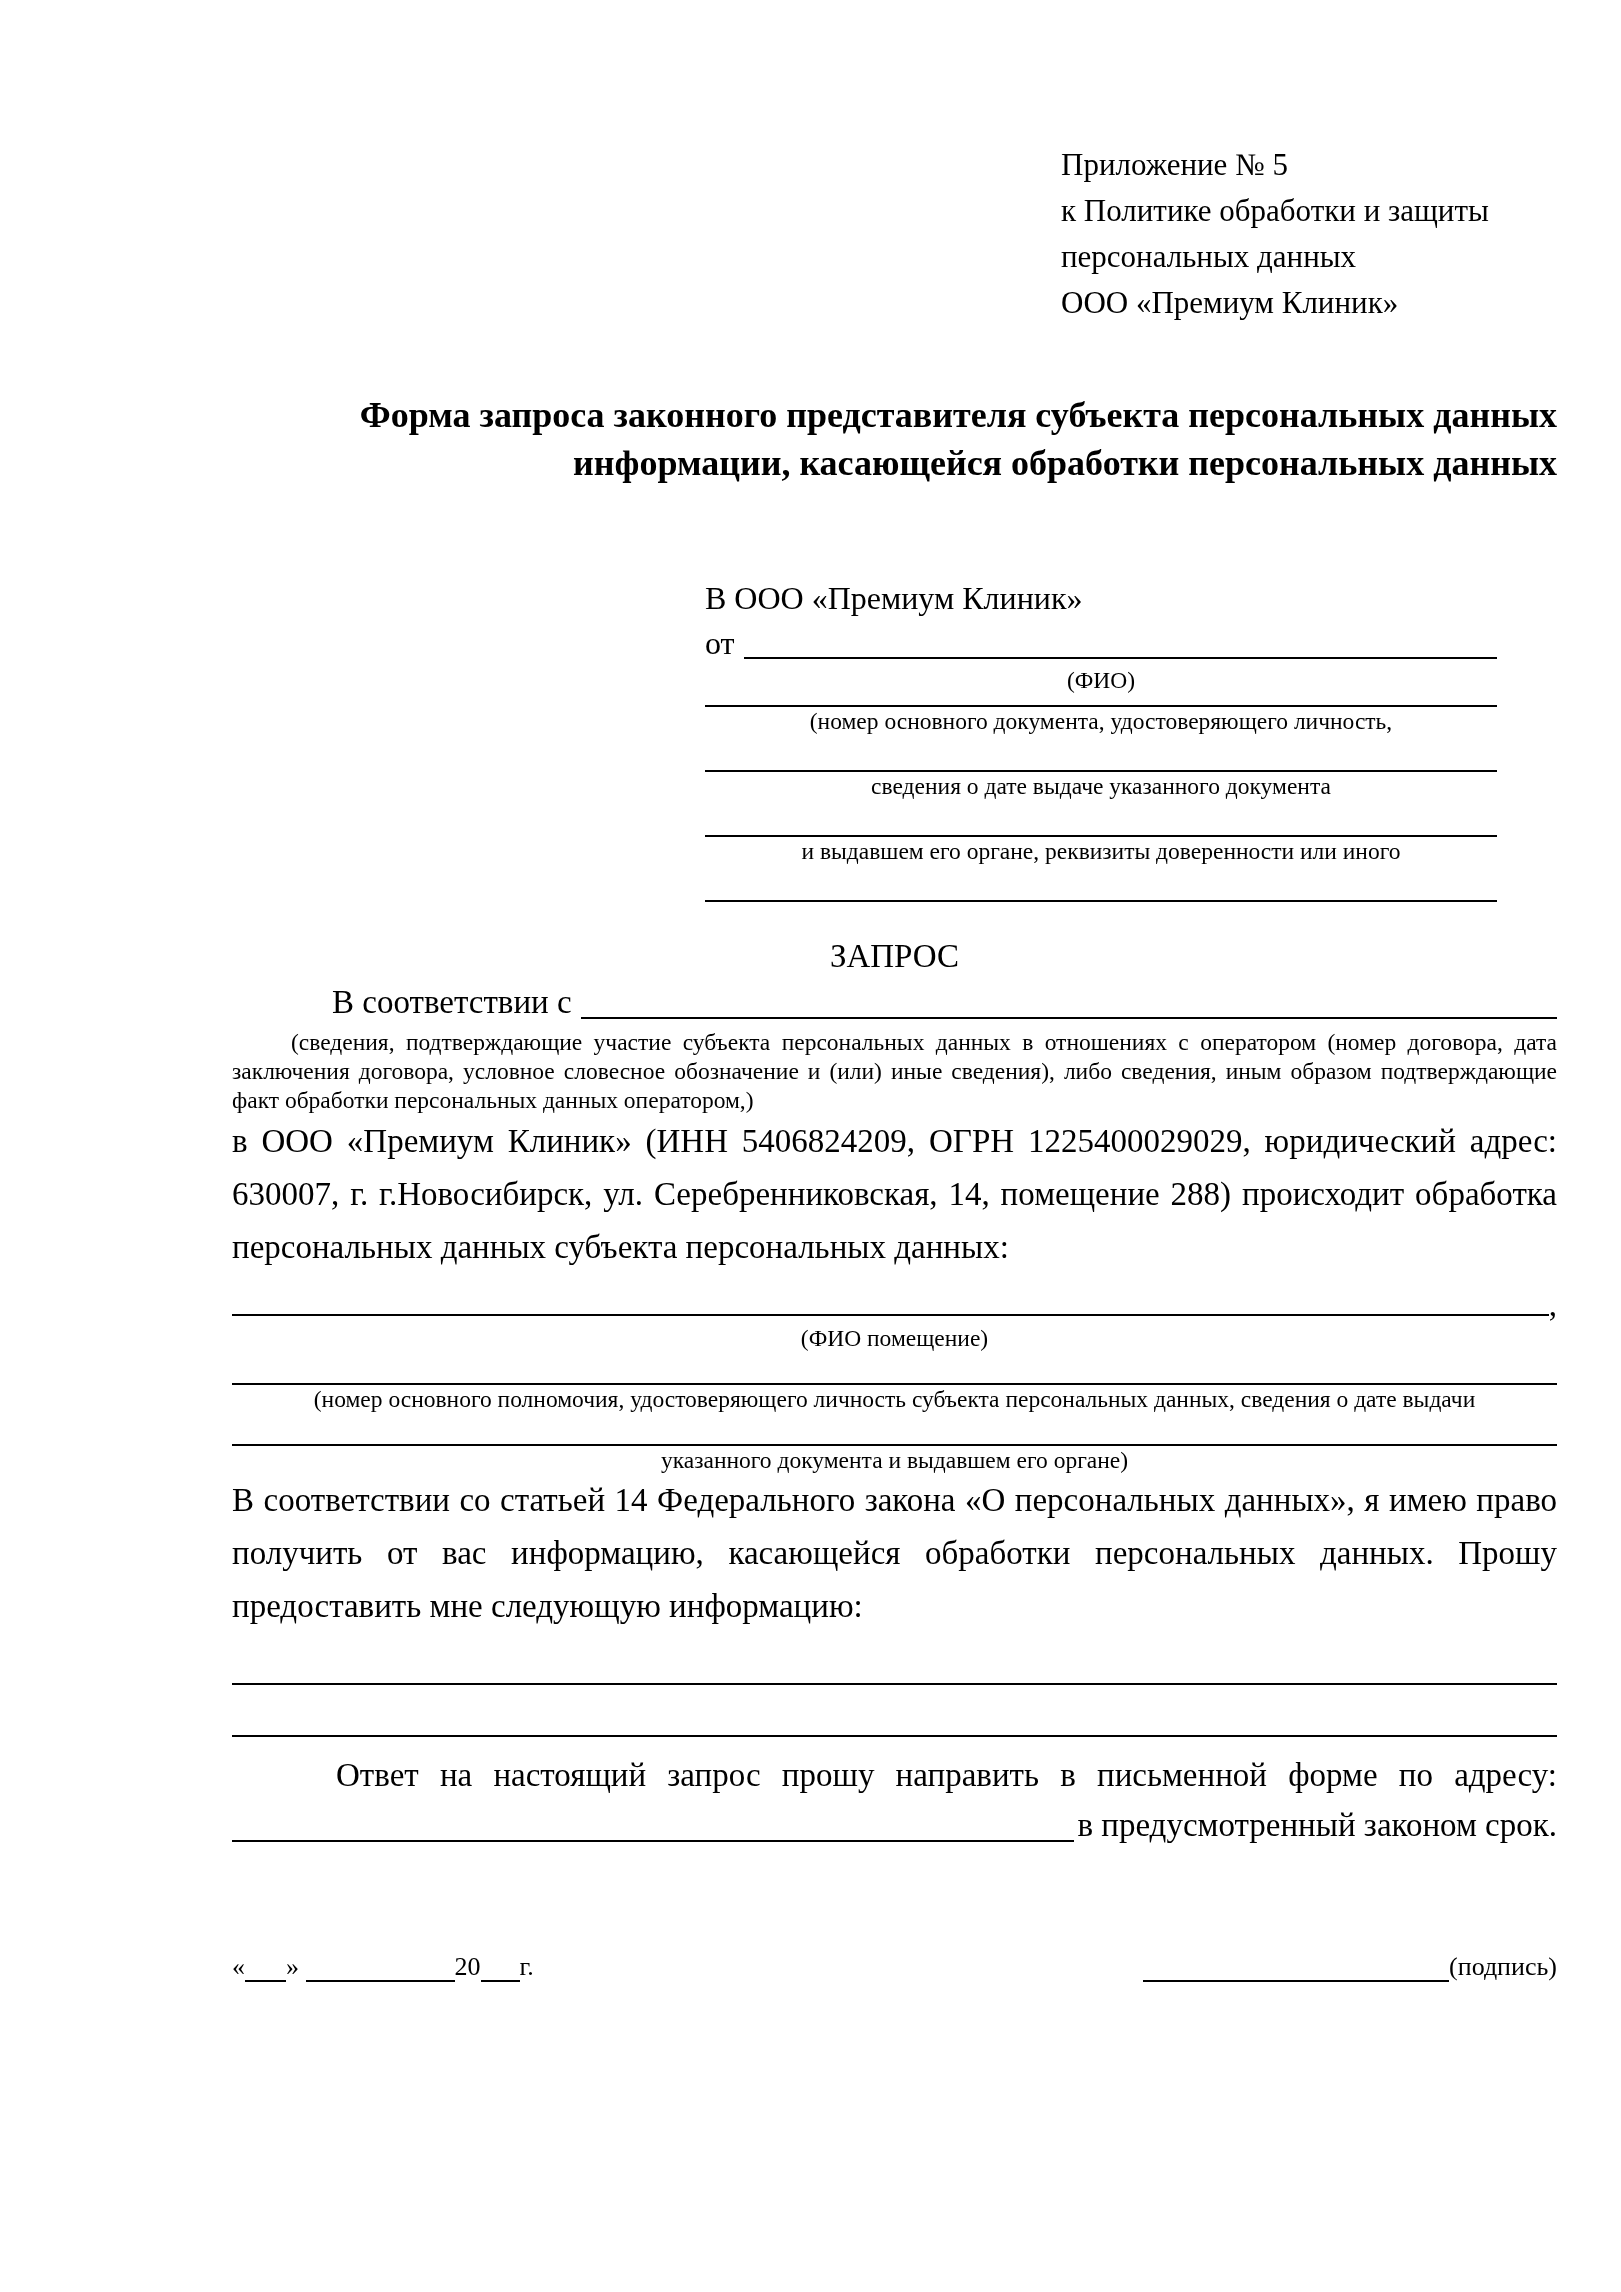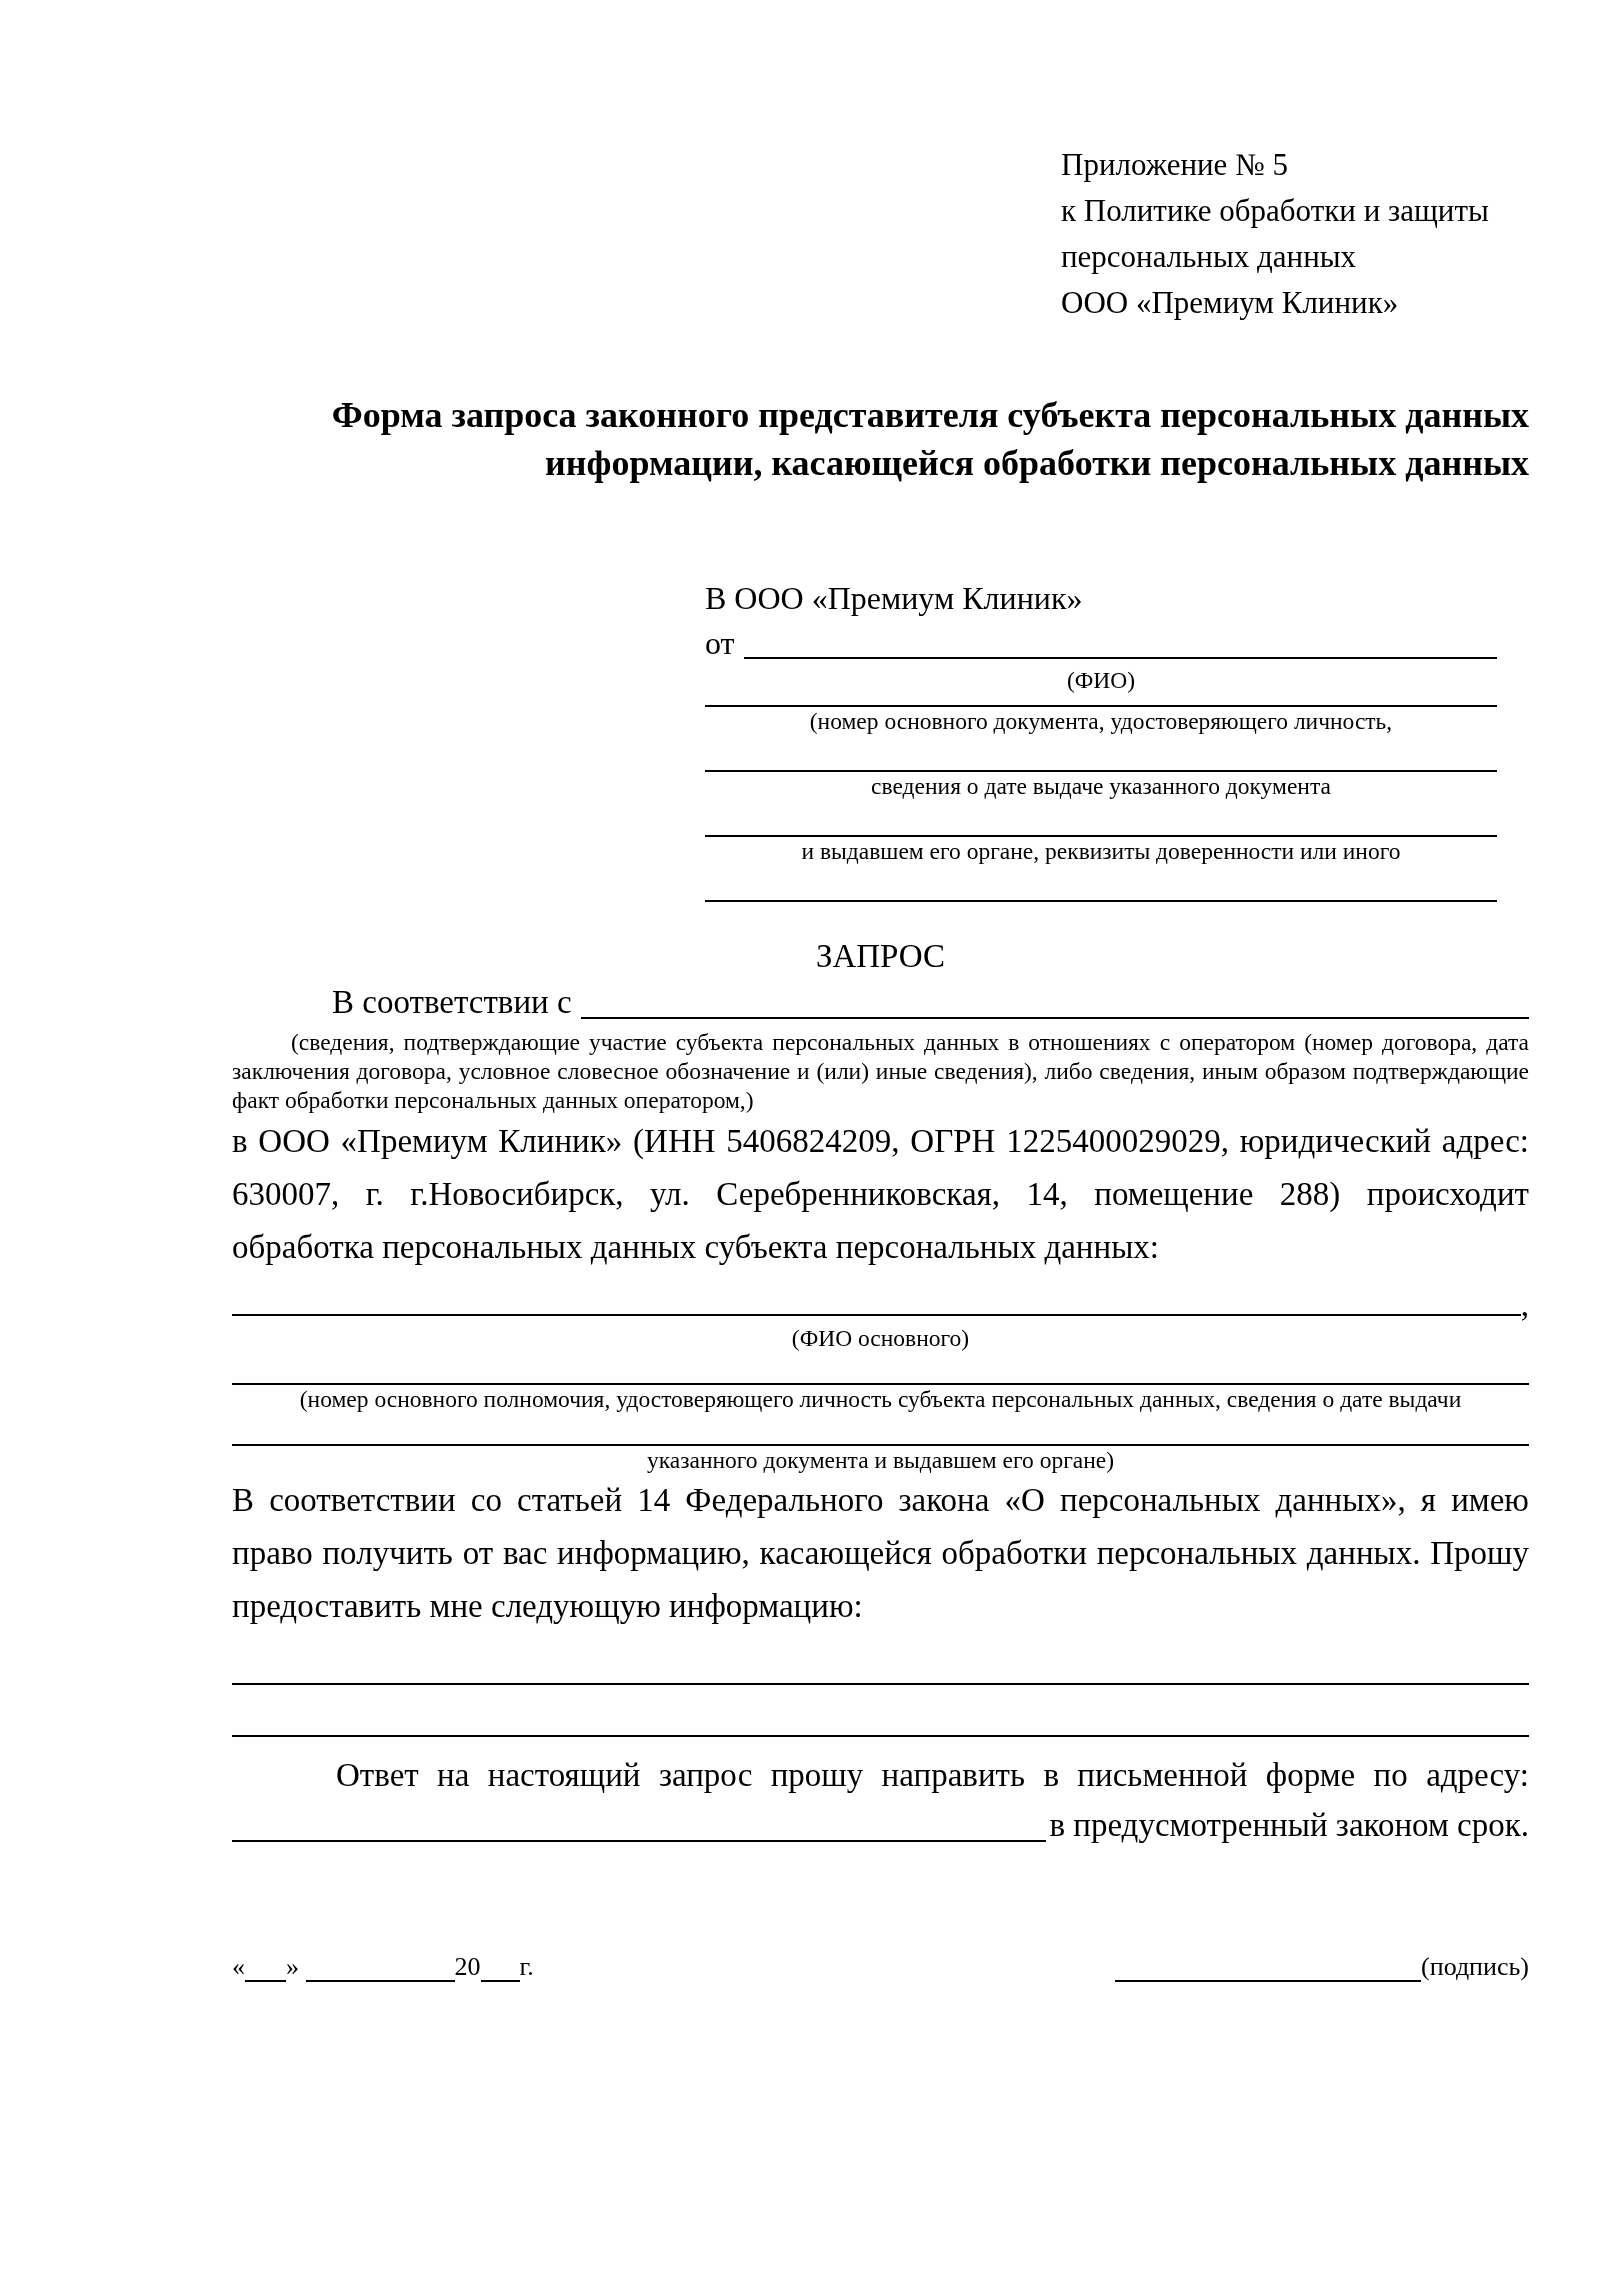--- a/index.html
+++ b/index.html
@@ -5,21 +5,21 @@
   * { box-sizing: border-box; margin: 0; padding: 0; }
   html, body { background: #ffffff; }
   .page {
     position: relative;
     width: 1621px;
     height: 2293px;
     margin: 0 auto;
     background: #ffffff;
     color: #000000;
     font-family: "Liberation Serif", "DejaVu Serif", serif;
-    padding: 142px 92px 0 232px;
+    padding: 142px 64px 0 232px;
   }
 
   
   .appendix { margin-left: 829px; font-size: 31px; line-height: 46px; }
 
   
   .doc-title {
     margin-top: 65px;
     text-align: right;
     font-size: 36px;
@@ -129,21 +129,21 @@
     <span class="fill"></span>
   </div>
   <div class="intro-cap">(сведения, подтверждающие участие субъекта персональных данных в отношениях с оператором (номер договора, дата заключения договора, условное словесное обозначение и (или) иные сведения), либо сведения, иным образом подтверждающие факт обработки персональных данных оператором,)</div>
 
   <div class="para">в ООО «Премиум Клиник» (ИНН 5406824209, ОГРН 1225400029029, юридический адрес: 630007, г. г.Новосибирск, ул. Серебренниковская, 14, помещение 288) происходит обработка персональных данных субъекта персональных данных:</div>
 
   <div class="subject-row">
     <span class="fill"></span>
     <span class="suffix">,</span>
   </div>
-  <div class="cap">(ФИО основного)</div>
+  <div class="cap">(ФИО помещение)</div>
 
   <div class="full-ruled"></div>
   <div class="cap">(номер основного полномочия, удостоверяющего личность субъекта персональных данных, сведения о дате выдачи</div>
 
   <div class="full-ruled"></div>
   <div class="cap">указанного документа и выдавшем его органе)</div>
 
   <div class="para">В соответствии со статьей 14 Федерального закона «О персональных данных», я имею право получить от вас информацию, касающейся обработки персональных данных. Прошу предоставить мне следующую информацию:</div>
 
   <div class="blank-field"></div>

